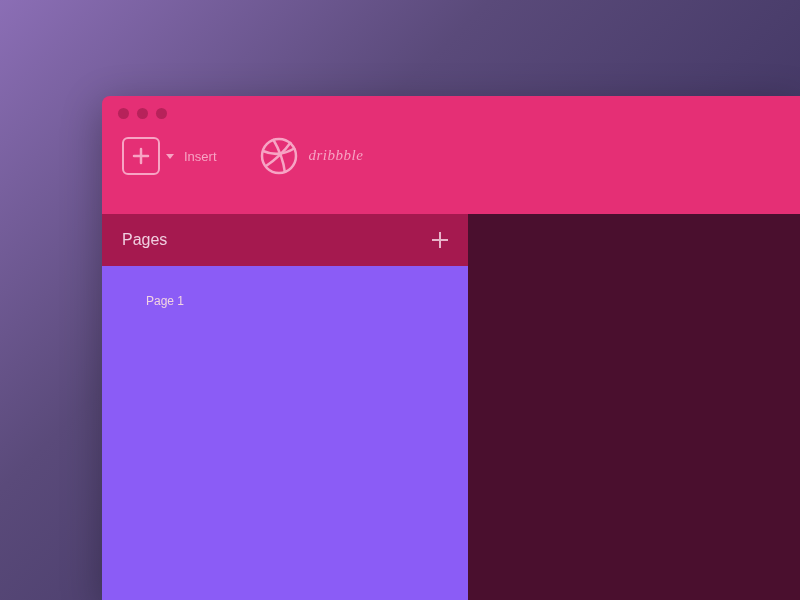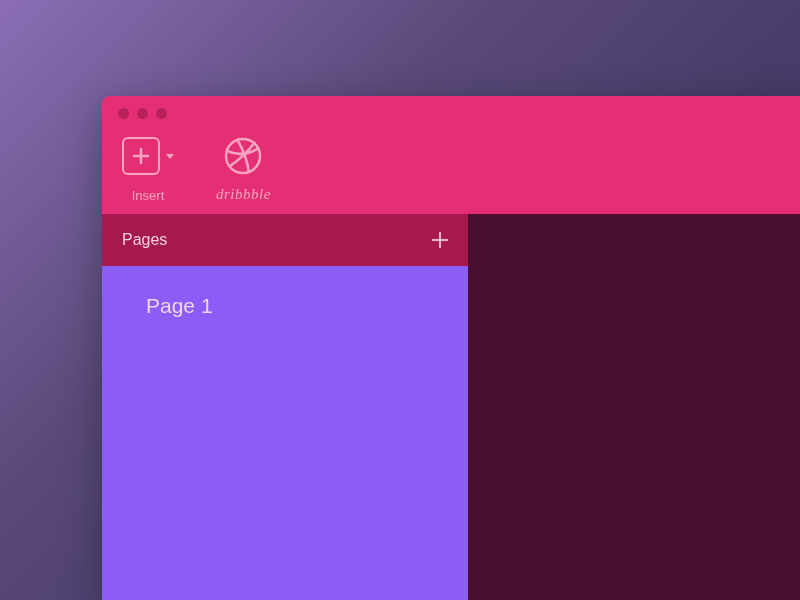--- a/index.html
+++ b/index.html
@@ -41,21 +41,21 @@
     }
     .toolbar {
       height: 84px;
       display: flex;
       align-items: flex-start;
       padding: 4px 20px 0 20px;
       gap: 42px;
     }
     .tool-item {
       display: flex;
-      flex-direction: column;
+      flex-direction: row;
       align-items: center;
       gap: 10px;
       color: #f7a4c4;
       cursor: pointer;
     }
     .tool-icon-wrap {
       height: 44px;
       display: flex;
       align-items: center;
       justify-content: center;
@@ -157,21 +157,21 @@
       cursor: pointer;
     }
     .add-page svg { display: block; }
     .page-list {
       flex: 1;
       padding: 20px 0;
     }
     .page-item {
       padding: 8px 20px 8px 44px;
       color: #f2d4e2;
-      font-size: 21px;
+      font-size: 12px;
       font-weight: 400;
       cursor: pointer;
     }
     .canvas {
       flex: 1;
       background: #4a0f2e;
     }
   </style>
 </head>
 <body>

